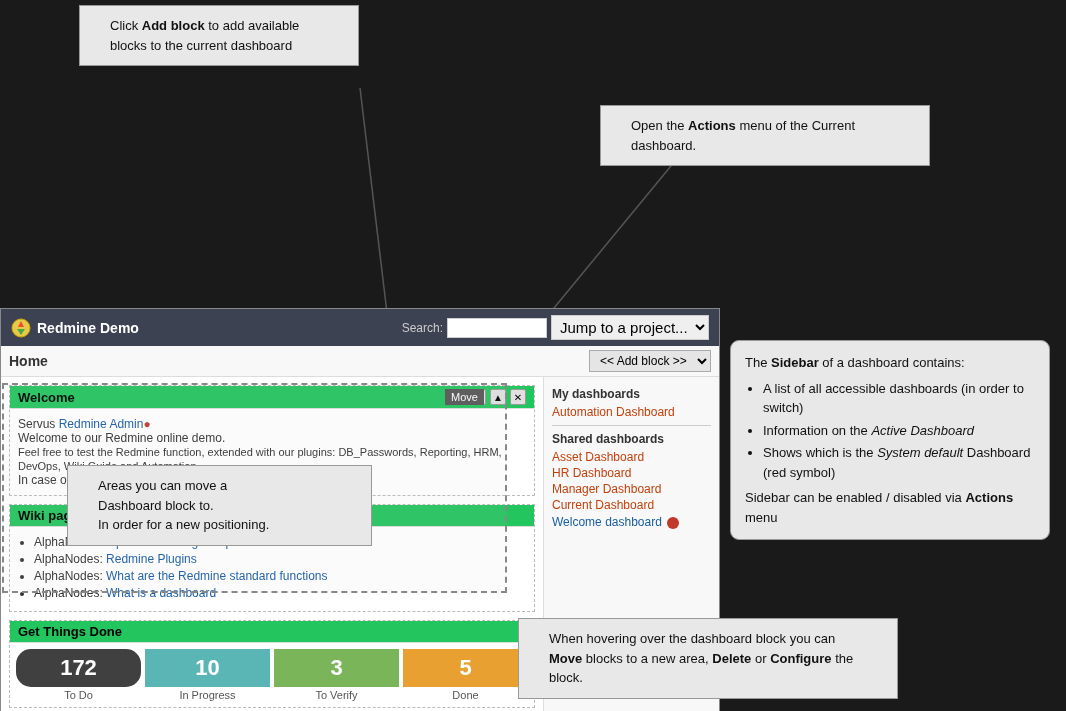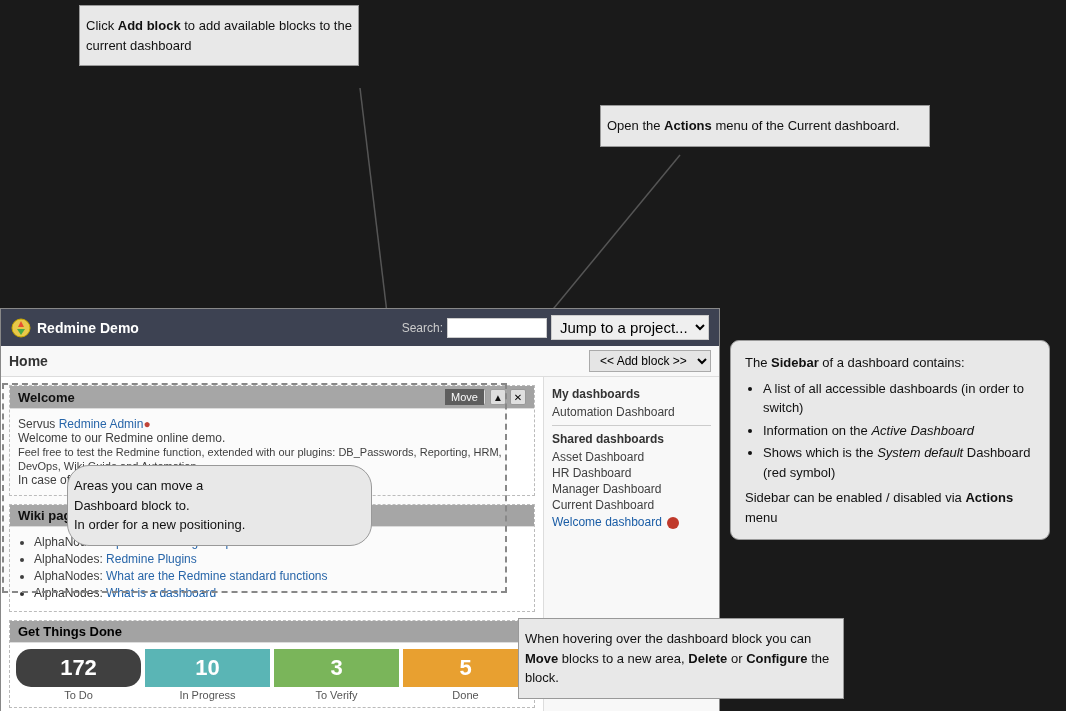--- a/index.html
+++ b/index.html
@@ -11,21 +11,21 @@
       height: 711px;
       overflow: hidden;
       position: relative;
     }
 
     
     .tooltip-box {
       position: absolute;
       background: #e8e8e8;
       border: 1px solid #999;
-      padding: 10px 6px;
+      padding: 10px 30px;
       font-size: 13px;
       line-height: 1.5;
       color: #111;
     }
 
     .tooltip-box b { font-weight: bold; }
     .tooltip-box i { font-style: italic; }
 
     
     .connector-svg {
@@ -122,21 +122,21 @@
       min-height: 340px;
     }
 
     
     .block-container {
       border: 1px dashed #bbb;
       margin-bottom: 8px;
       position: relative;
     }
     .block-header {
-      background: #a3a3a3;
+      background: #22c55e;
       border-bottom: 1px solid #ddd;
       padding: 3px 8px;
       display: flex;
       align-items: center;
       gap: 6px;
       font-size: 12px;
     }
     .block-title {
       font-weight: bold;
       font-size: 13px;
@@ -226,21 +226,21 @@
       background: #f8f8f8;
     }
     .sidebar-section-title {
       font-size: 12px;
       font-weight: bold;
       color: #333;
       margin-bottom: 4px;
       margin-top: 2px;
     }
     .sidebar a {
-      color: #404040;
+      color: #c2410c;
       text-decoration: none;
       font-size: 12px;
       display: block;
       margin-bottom: 2px;
     }
     .sidebar-divider {
       border: none;
       border-top: 1px solid #ccc;
       margin: 6px 0;
     }
@@ -265,37 +265,36 @@
       top: 105px;
       left: 600px;
       width: 330px;
     }
 
     
     .tooltip-move {
       top: 465px;
       left: 67px;
       width: 305px;
-      border-radius: 22px;
     }
 
     
     .tooltip-sidebar {
       top: 340px;
       left: 730px;
       width: 320px;
       padding: 12px 14px;
       border-radius: 9px;
     }
 
     
     .tooltip-hover {
       top: 618px;
       left: 518px;
-      width: 326px;
+      width: 380px;
     }
 
     .tooltip-sidebar ul {
       margin-left: 18px;
       margin-top: 4px;
       margin-bottom: 6px;
     }
     .tooltip-sidebar ul li {
       margin-bottom: 3px;
     }

